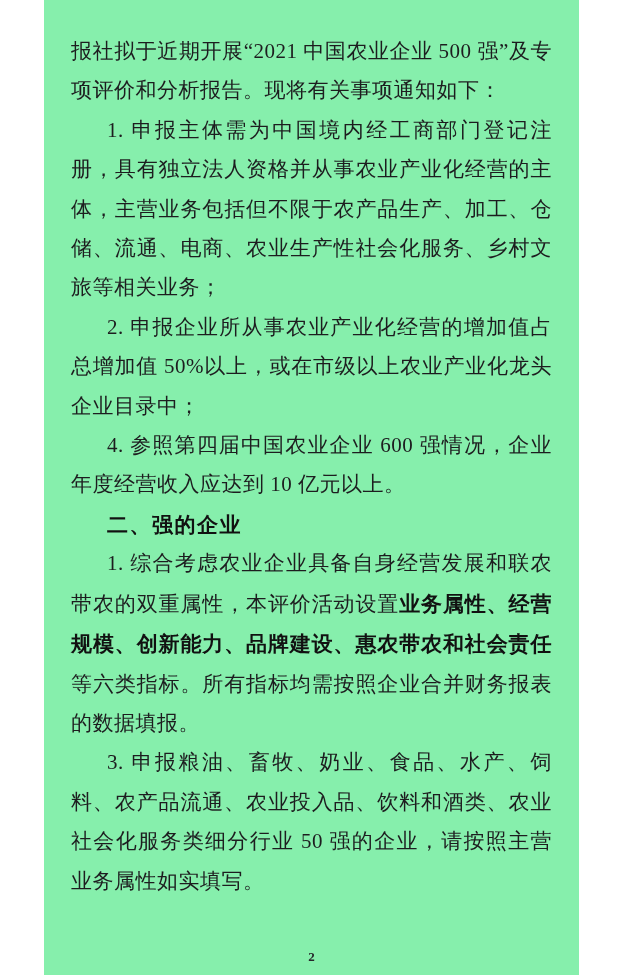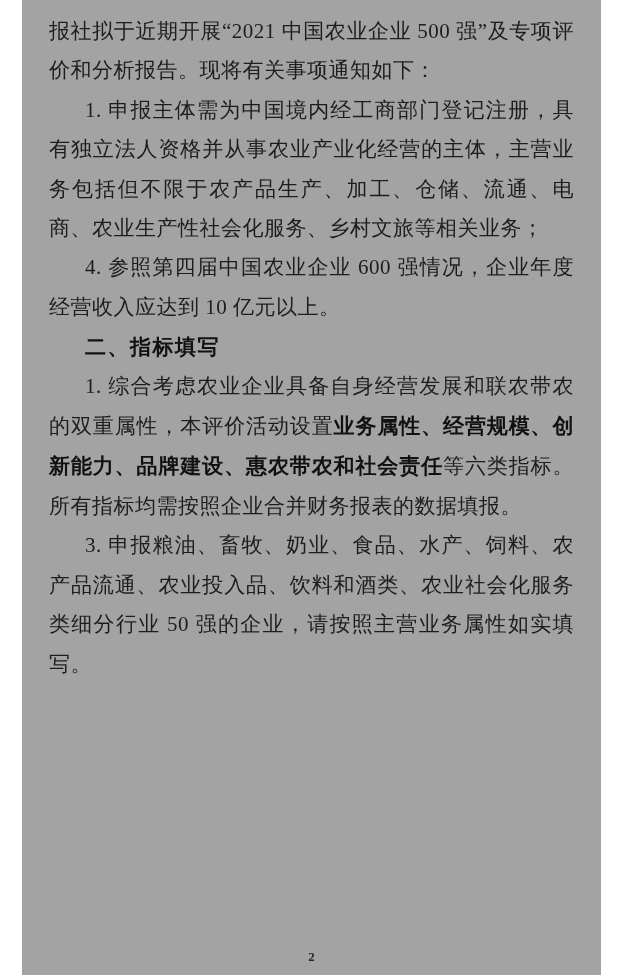--- a/index.html
+++ b/index.html
@@ -2,26 +2,26 @@
 <html lang="zh"><head>
 <meta charset="utf-8">
 <style>
   html, body {
     margin: 0;
     padding: 0;
     background: #ffffff;
   }
   .page {
     position: relative;
-    width: 579px;
+    width: 535px;
     height: 975px;
     margin: 0 auto;
-    background: #a3a3a3;
+    background: #86efac;
     box-sizing: border-box;
-    padding: 12px 27px 0 27px;
+    padding: 32px 27px 0 27px;
     overflow: hidden;
   }
   .body-text, .heading {
     margin: 0;
     font-size: 21px;
     line-height: 39.4px;
     color: #1d1d1f;
   }
   .body-text {
     font-family: "Liberation Serif", "DejaVu Serif", serif;
@@ -60,25 +60,26 @@
 </head>
 <body>
 
 <div class="page">
 
   <p class="body-text no-indent">报社拟于近期开展“2021 中国农业企业 500 强”及专项评价和分析报告。现将有关事项通知如下：</p>
 
 
   <p class="body-text">1. 申报主体需为中国境内经工商部门登记注册，具有独立法人资格并从事农业产业化经营的主体，主营业务包括但不限于农产品生产、加工、仓储、流通、电商、农业生产性社会化服务、乡村文旅等相关业务；</p>
 
+  <p class="body-text">2. 申报企业所从事农业产业化经营的增加值占总增加值 50%以上，或在市级以上农业产业化龙头企业目录中；</p>
 
 
   <p class="body-text">4. 参照第四届中国农业企业 600 强情况，企业年度经营收入应达到 10 亿元以上。</p>
 
-  <h2 class="heading">二、指标填写</h2>
+  <h2 class="heading">二、强的企业</h2>
 
   <p class="body-text"><span>1. 综合考虑农业企业具备自身经营发展和联农带农的双重属性，本评价活动设置</span><span class="hei-bold">业务属性、经营规模、创新能力、品牌建设、惠农带农和社会责任</span><span>等六类指标。所有指标均需按照企业合并财务报表的数据填报。</span></p>
 
 
   <p class="body-text">3. 申报粮油、畜牧、奶业、食品、水产、饲料、农产品流通、农业投入品、饮料和酒类、农业社会化服务类细分行业 50 强的企业，请按照主营业务属性如实填写。</p>
 
   <div class="page-number">2</div>
 
 </div>
 

